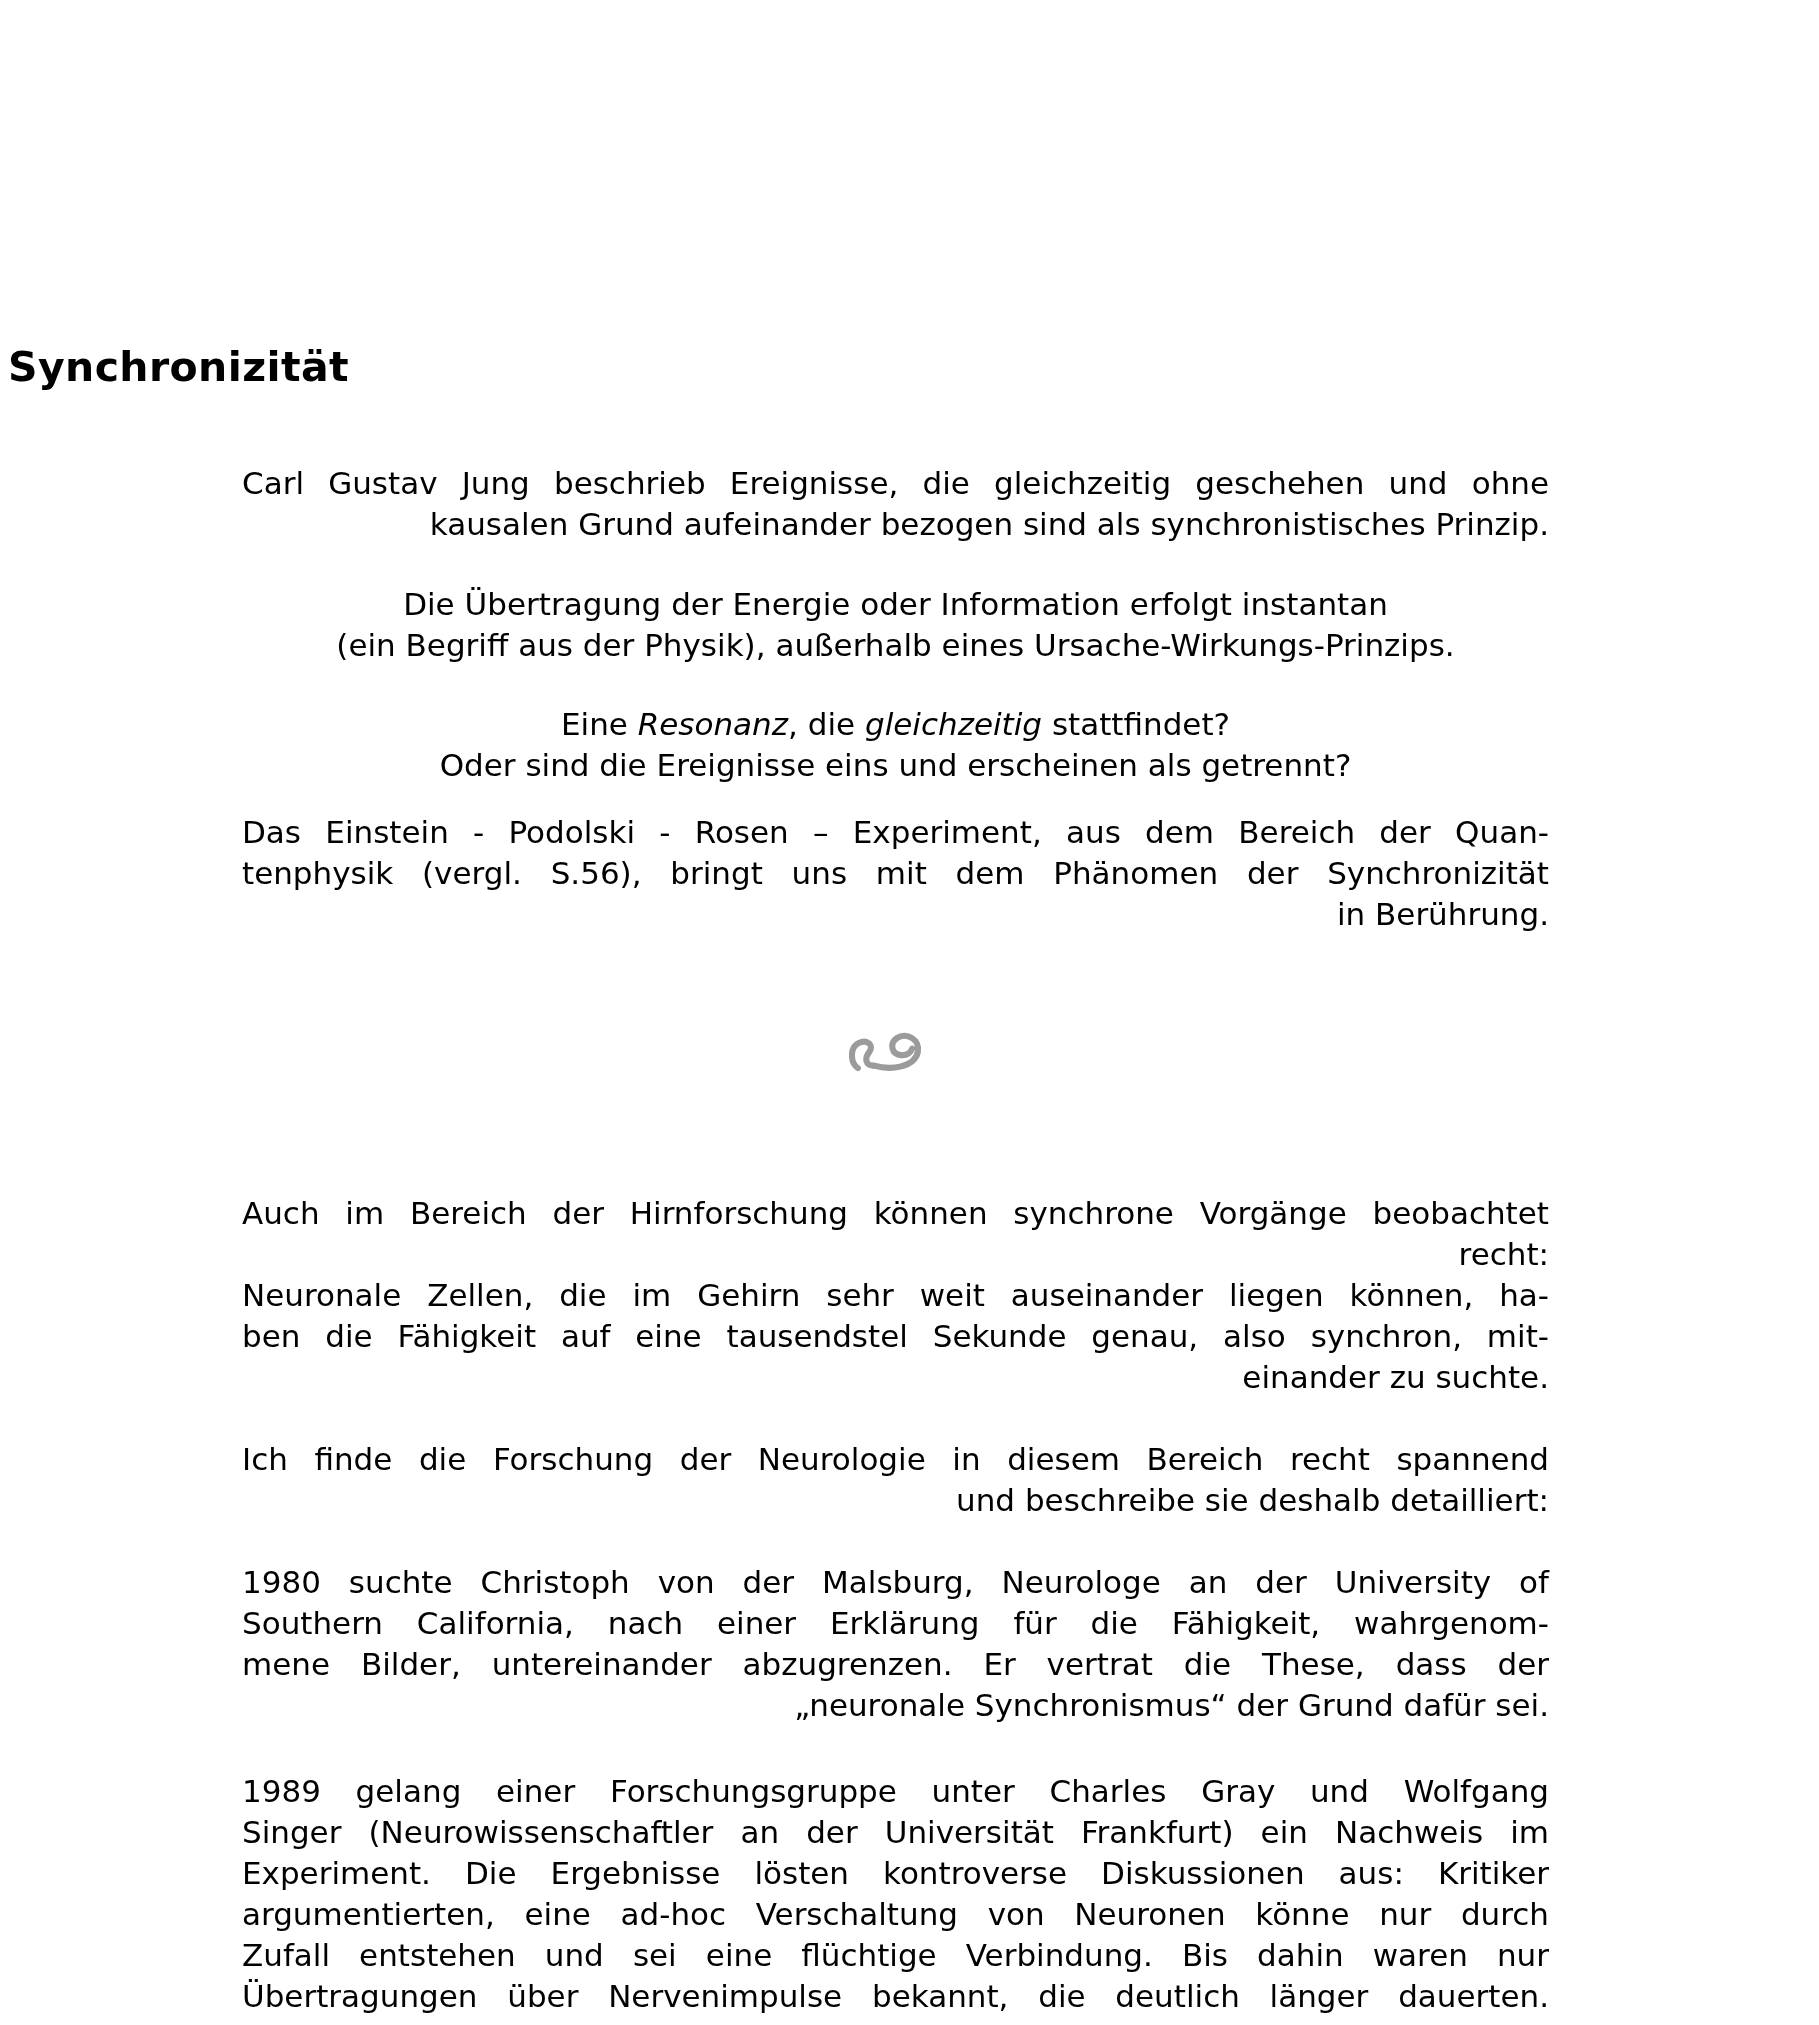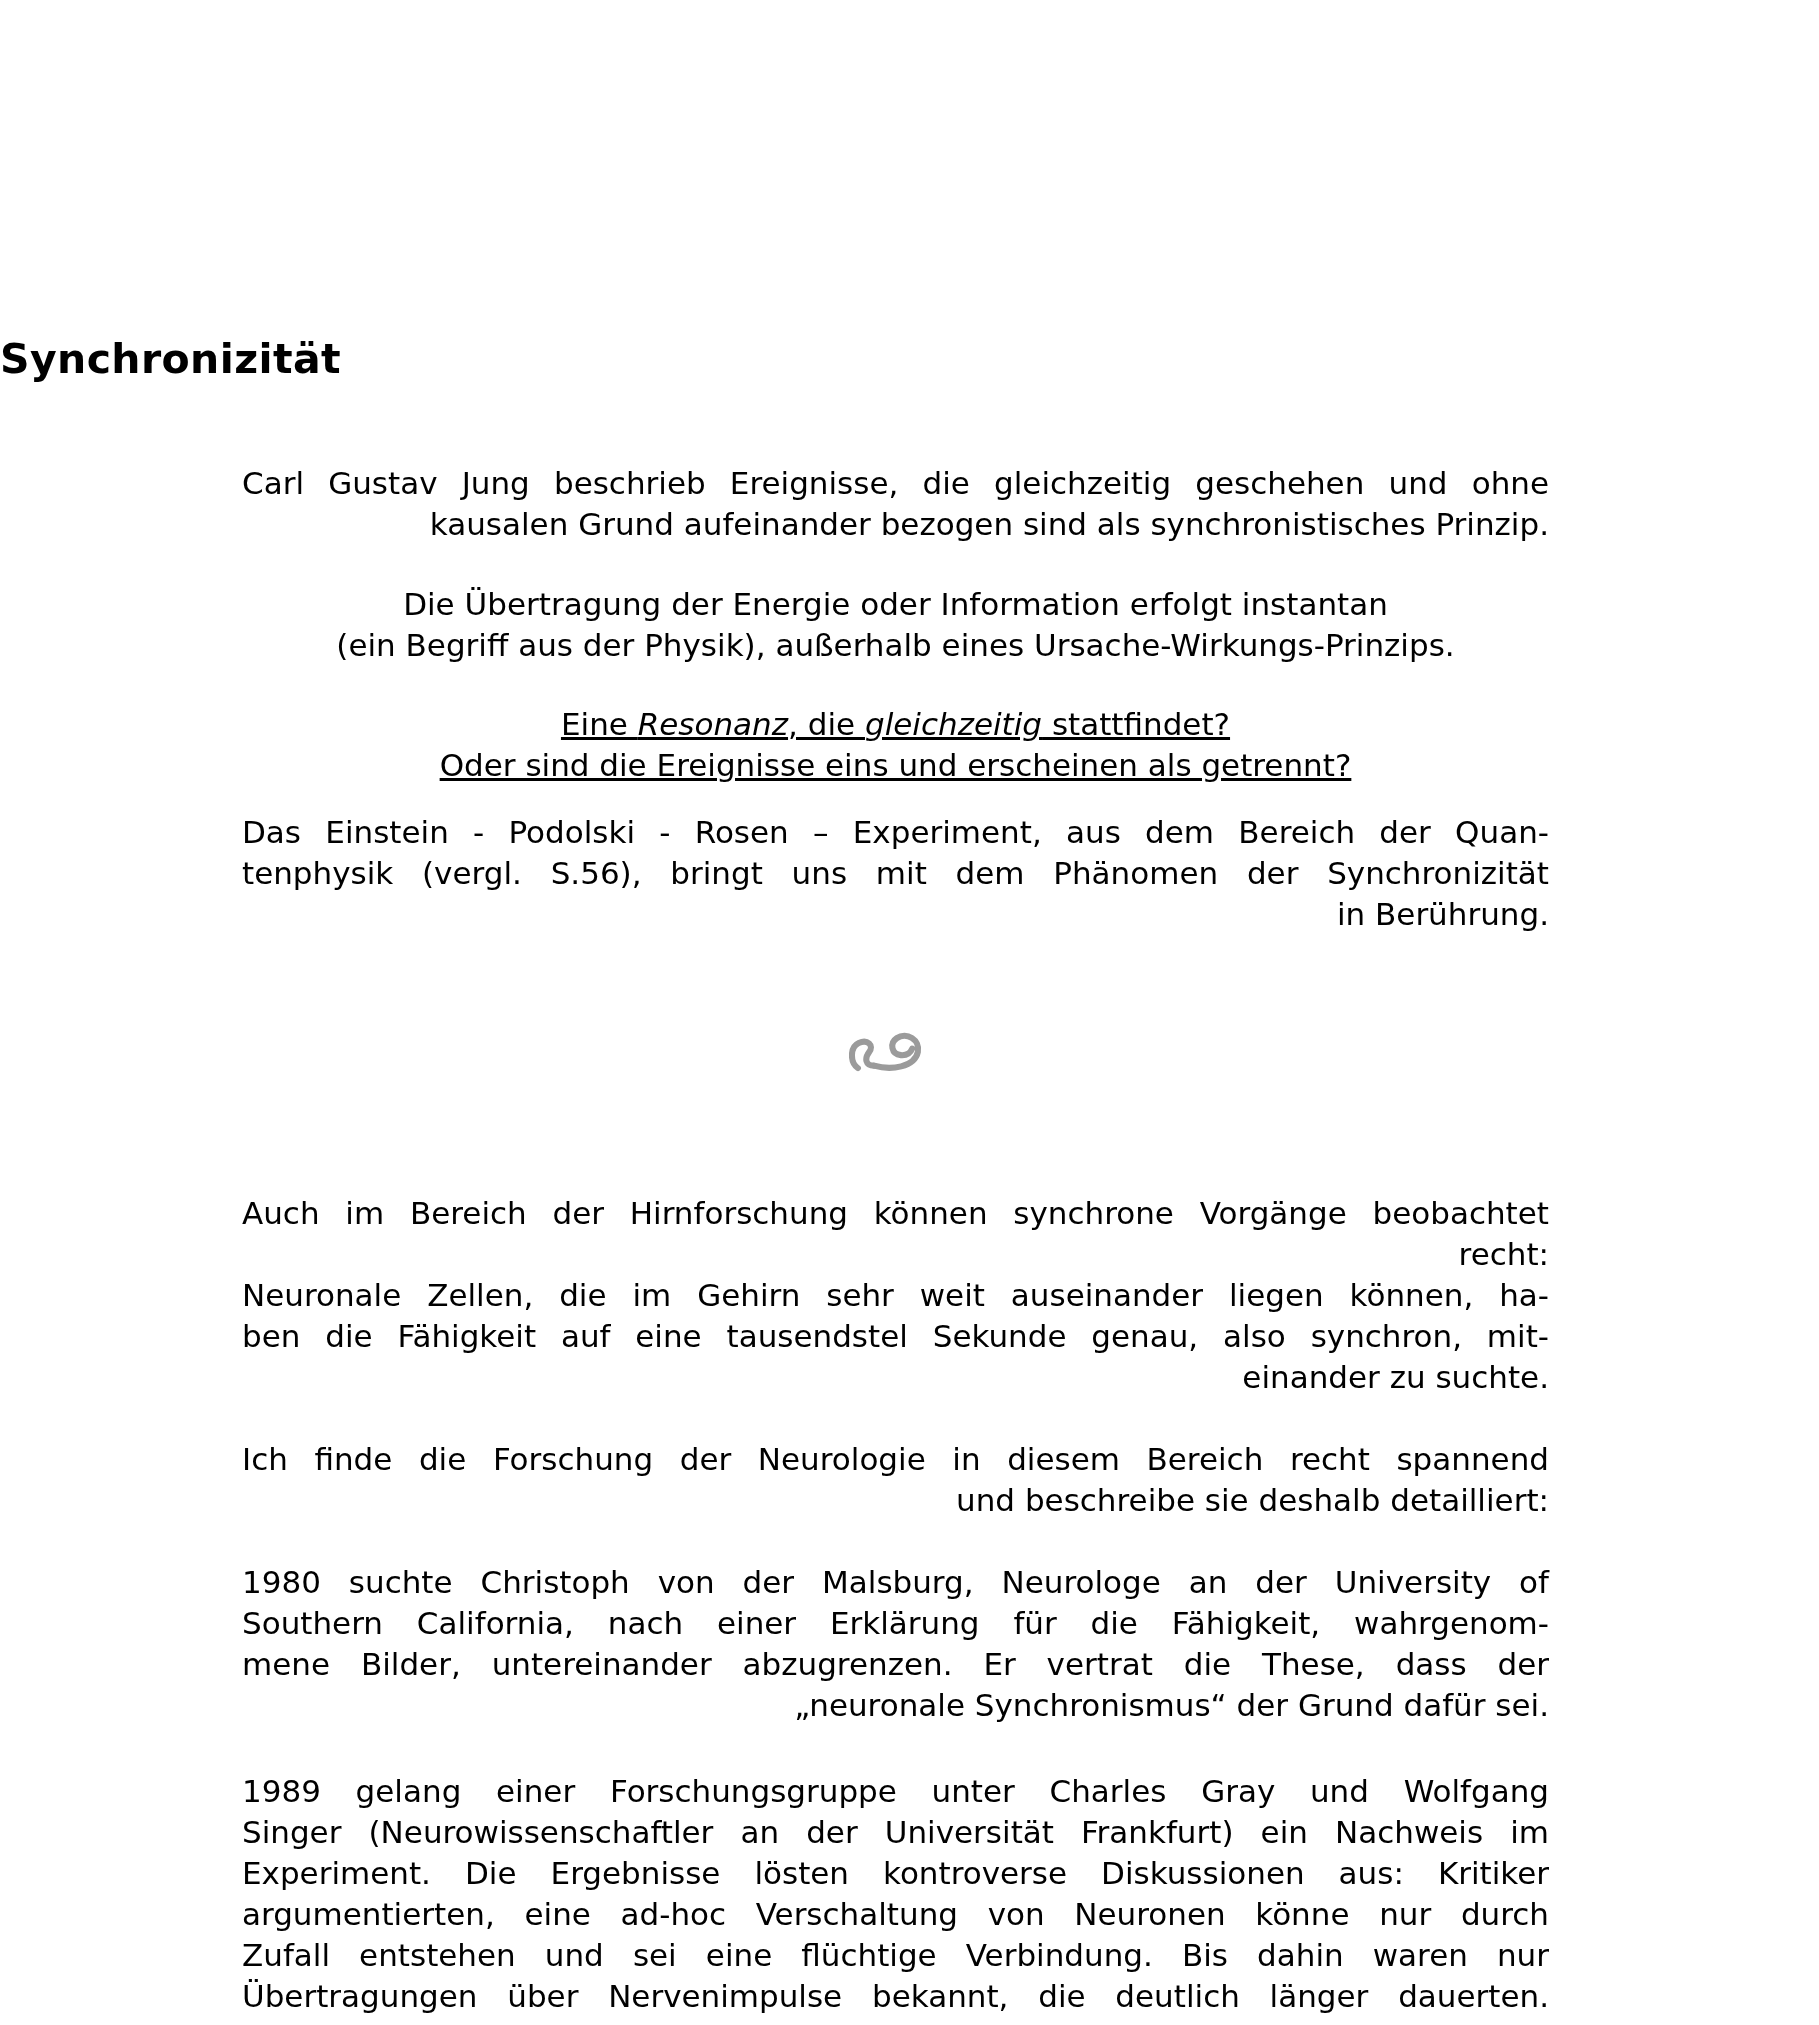--- a/index.html
+++ b/index.html
@@ -16,42 +16,42 @@
     position: absolute;
     left: 242px;
     top: 0;
     width: 1307px;
     height: 100%;
   }
   .doc-title {
     position: absolute;
     left: 0;
     top: 335px;
-    margin: 0;
+    margin: 8px;
     font-size: 41px;
     font-weight: bold;
     line-height: 49px;
     letter-spacing: 0.4px;
     white-space: nowrap;
   }
   .para {
     position: absolute;
     left: 0;
     width: 1307px;
     font-size: 31px;
     line-height: 41px;
   }
   .para .line { width: 100%; }
   .align-justify .line { text-align: right; }
   .align-justify .line.stretch { text-align: justify; text-align-last: justify; }
   .align-right .line { text-align: center; }
   em { font-style: italic; }
   #p1 { top: 463px; }
   #p2 { top: 584px; }
-  #p3 { top: 704px; text-decoration: underline; }
+  #p3 { top: 704px; }
   #p4 { top: 812px; }
   #p5 { top: 1193px; }
   #p6 { top: 1439px; }
   #p7 { top: 1562px; }
   #p8 { top: 1771px; }
   .ornament {
     position: absolute;
     left: 849px;
     top: 1029px;
     width: 77px;

